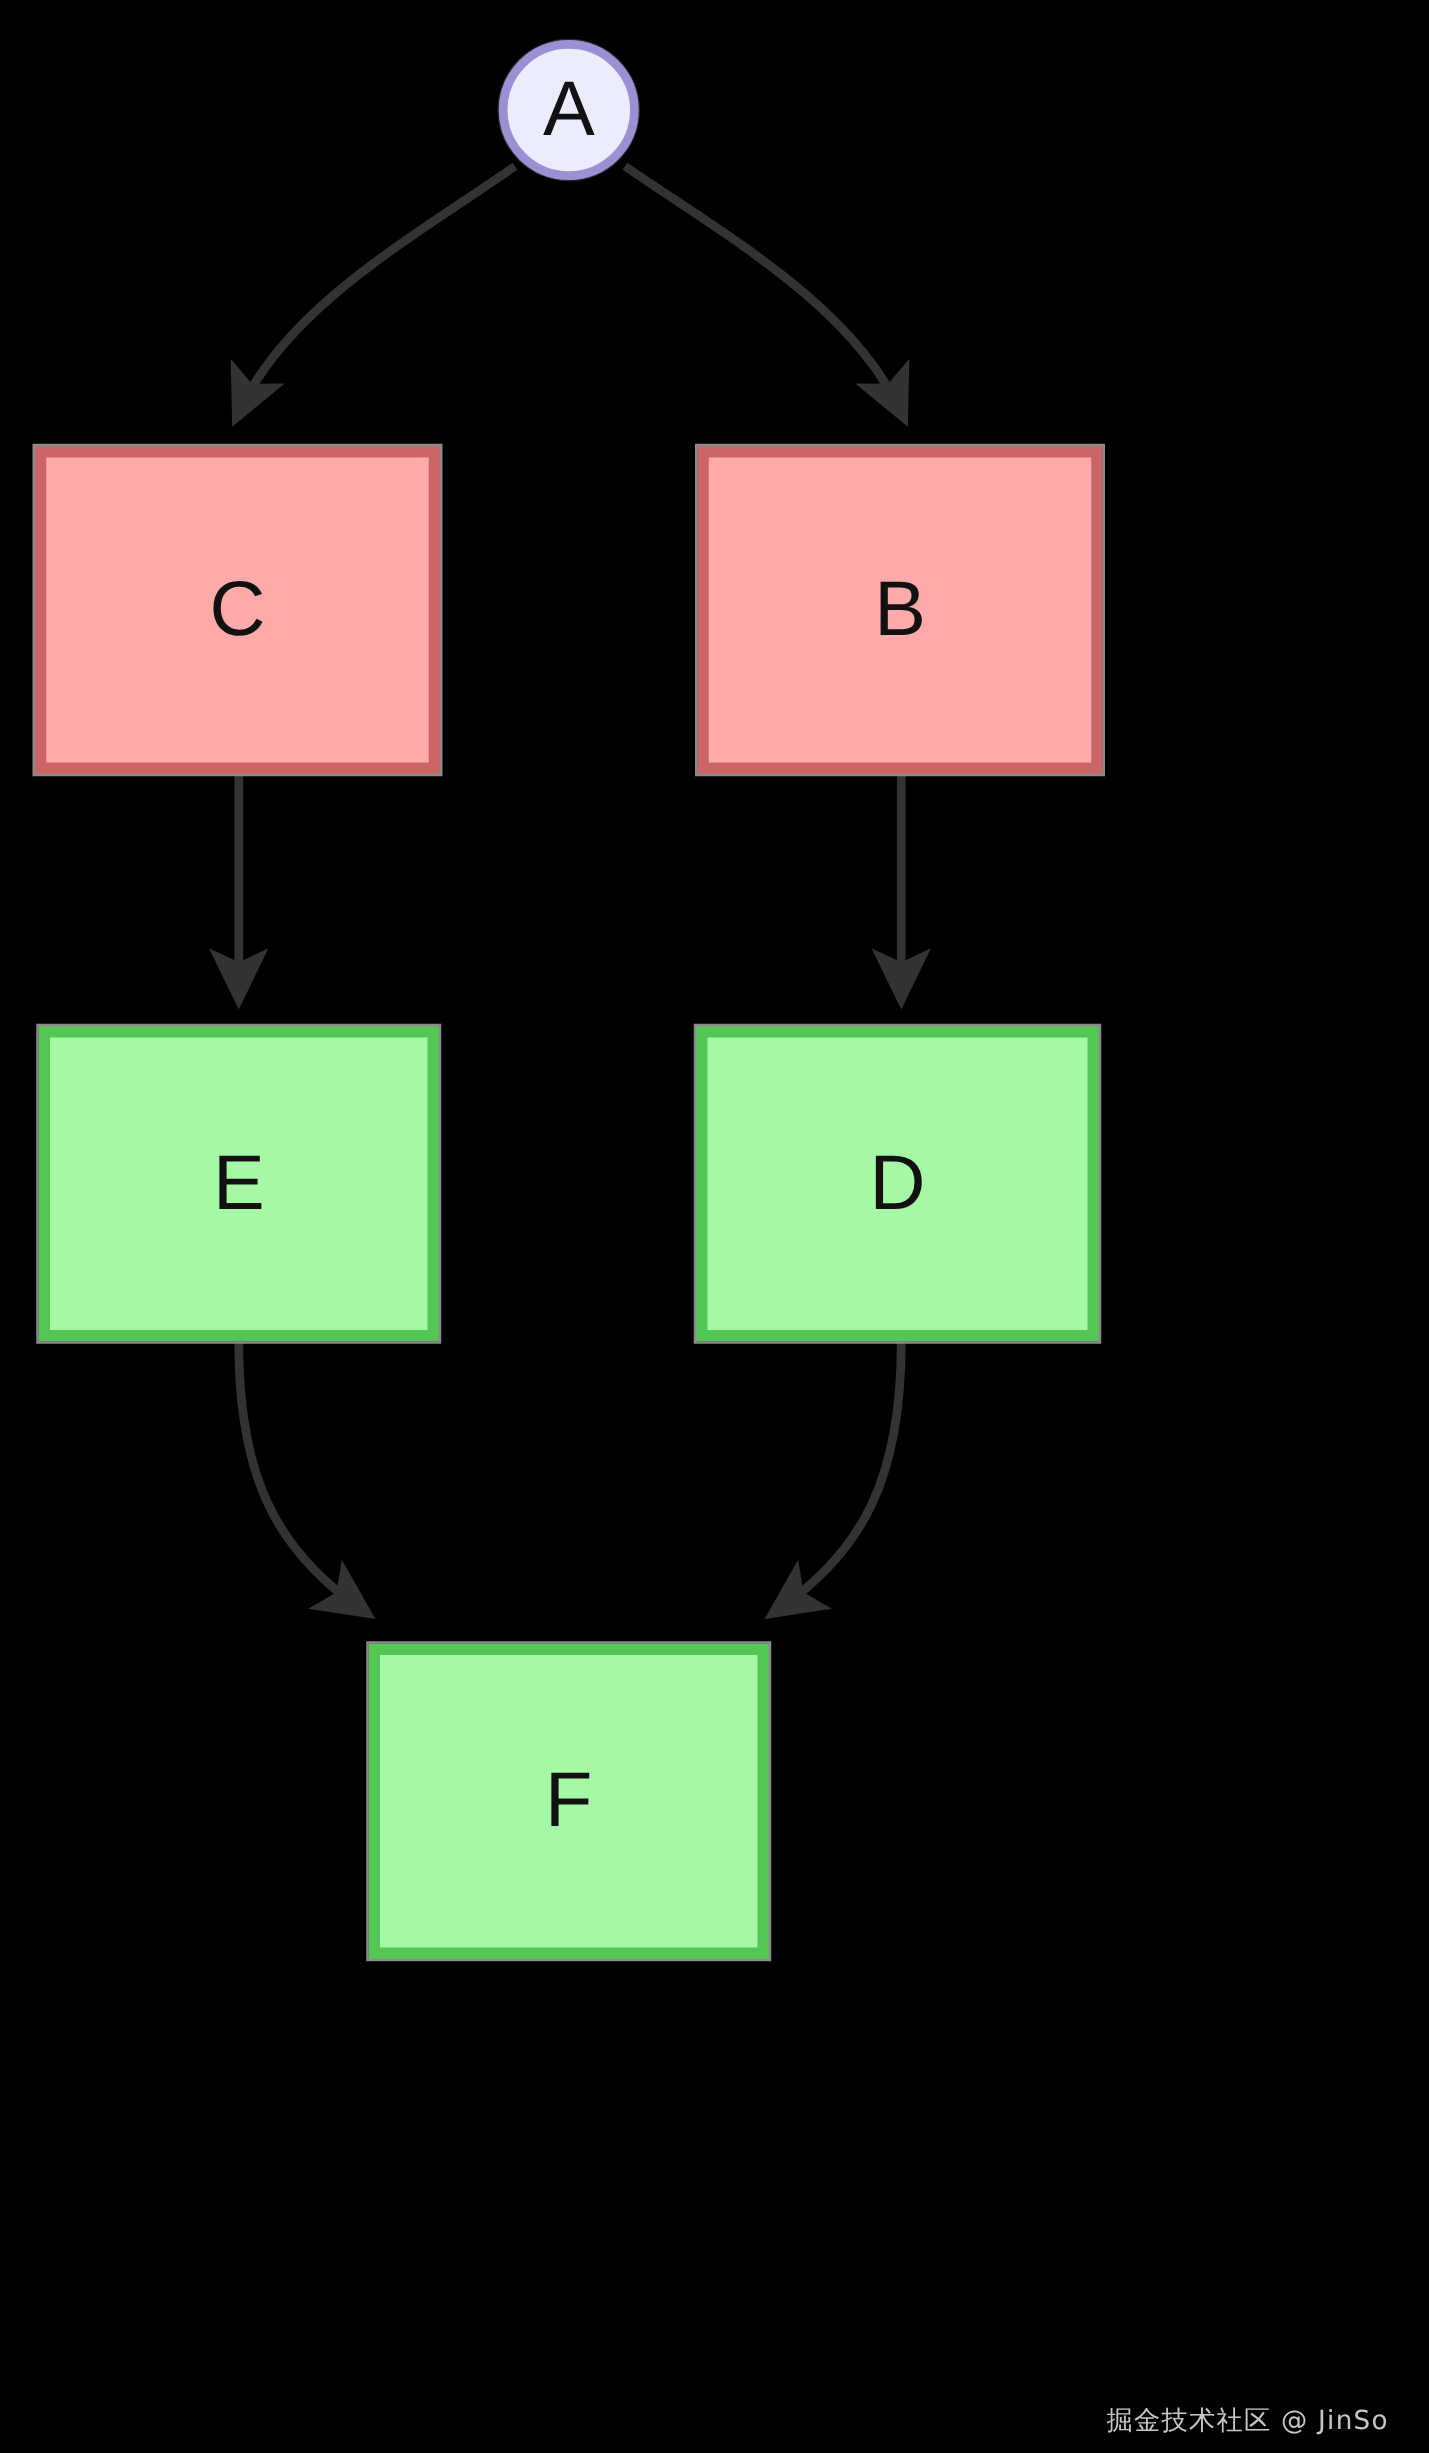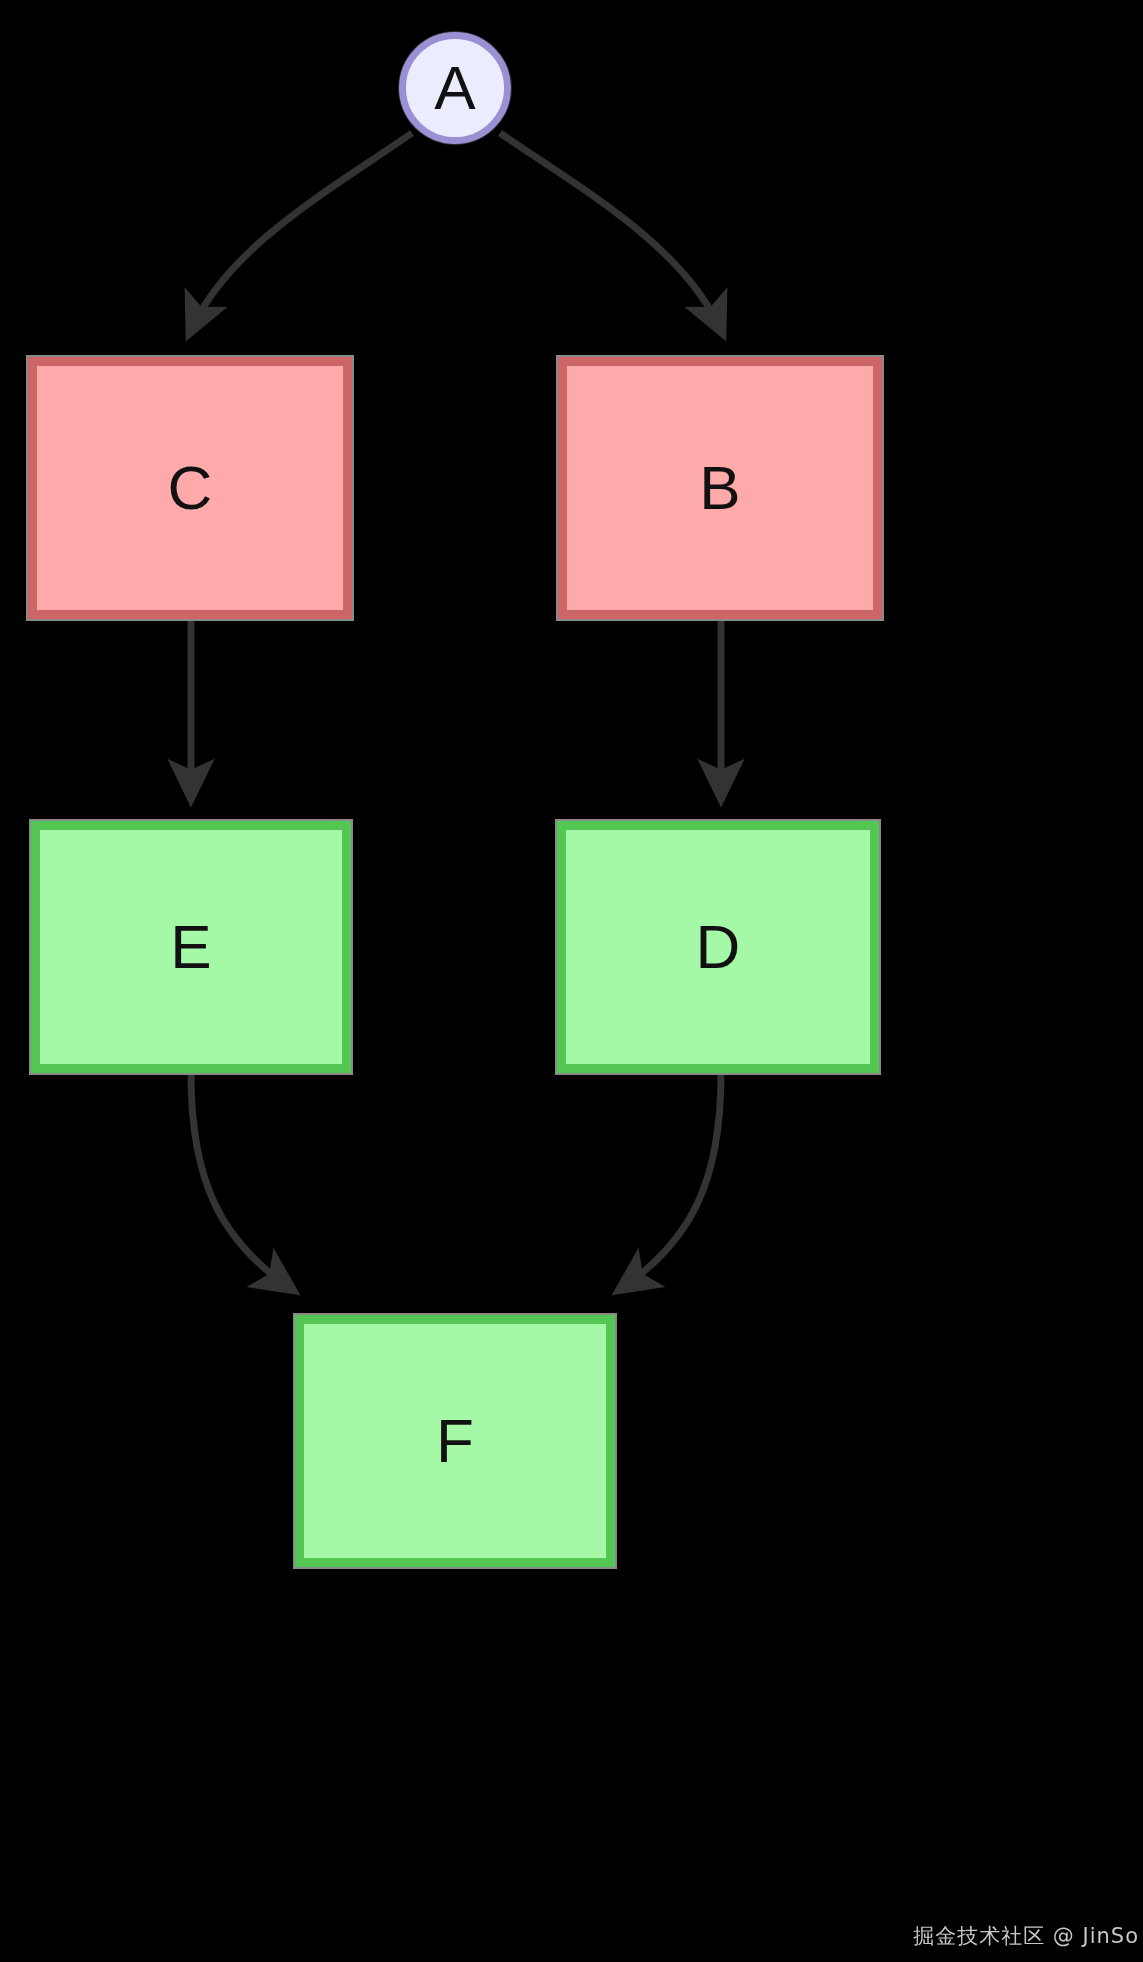--- a/index.html
+++ b/index.html
@@ -73,21 +73,21 @@
   #node-d { left: 557px; top: 821px; width: 322px; height: 252px; }
   #node-f { left: 295px; top: 1315px; width: 320px; height: 252px; }
 
   .node-label {
     user-select: none;
   }
 
   
   #watermark {
     position: absolute;
-    right: 4px;
+    right: 32px;
     bottom: 12px;
     font-size: 21px;
     color: #d8d8d8;
     opacity: 0.92;
     letter-spacing: 1px;
     white-space: nowrap;
     z-index: 5;
     font-family: "DejaVu Sans", sans-serif;
   }
 </style>

